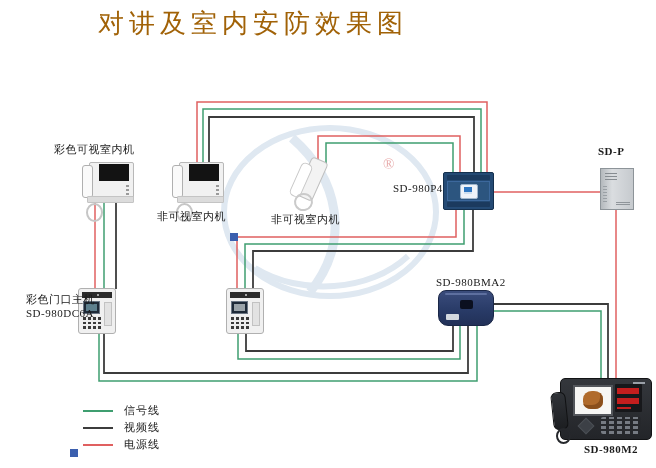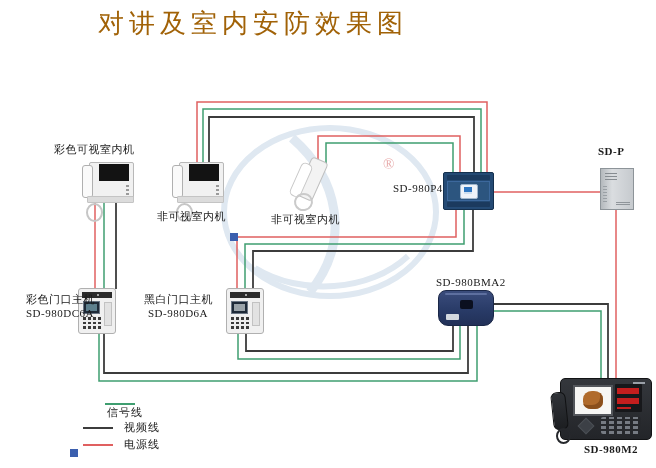--- a/index.html
+++ b/index.html
@@ -211,24 +211,20 @@
   <div class="abs door" style="left:226px;top:288px;">
     <div class="ds-top">
       <div class="ds-cam"></div>
     </div>
     <div class="ds-screen">
       <div class="ds-screen-b"></div>
     </div>
     <div class="ds-keypad"></div>
     <div class="ds-side"></div>
   </div>
-  <div class="abs lbl lbl-block" style="left:144px;top:292px;width:68px;">
-    <div>黑白门口主机</div>
-    <div>SD-980D6A</div>
-  </div>
 
   <div class="abs bma2" style="left:438px;top:290px;">
     <div class="bma2-shine"></div>
     <div class="bma2-hole"></div>
     <div class="bma2-tag"></div>
   </div>
   <div class="abs lbl" style="left:436px;top:276px;">SD-980BMA2</div>
 
   <div class="abs m2" style="left:550px;top:376px;">
     <div class="m2-body">
@@ -242,21 +238,21 @@
         <div class="m2-redline"></div>
       </div>
       <div class="m2-keys"></div>
       <div class="m2-speaker"></div>
     </div>
     <div class="m2-handset"></div>
     <div class="m2-cord"></div>
   </div>
   <div class="abs lbl" style="left:584px;top:443px;font-weight:bold;">SD-980M2</div>
 
-  <div class="abs legend-row" style="left:96px;top:403px;flex-direction:column;">
+  <div class="abs legend-row" style="left:83px;top:403px;">
     <span class="swatch" style="background: rgb(63, 158, 112);"></span>
     <span class="legend-label">信号线</span>
   </div>
   <div class="abs legend-row" style="left:83px;top:420px;">
     <span class="swatch" style="background: rgb(60, 60, 60);"></span>
     <span class="legend-label">视频线</span>
   </div>
   <div class="abs legend-row" style="left:83px;top:437px;">
     <span class="swatch" style="background: rgb(224, 96, 96);"></span>
     <span class="legend-label">电源线</span>

